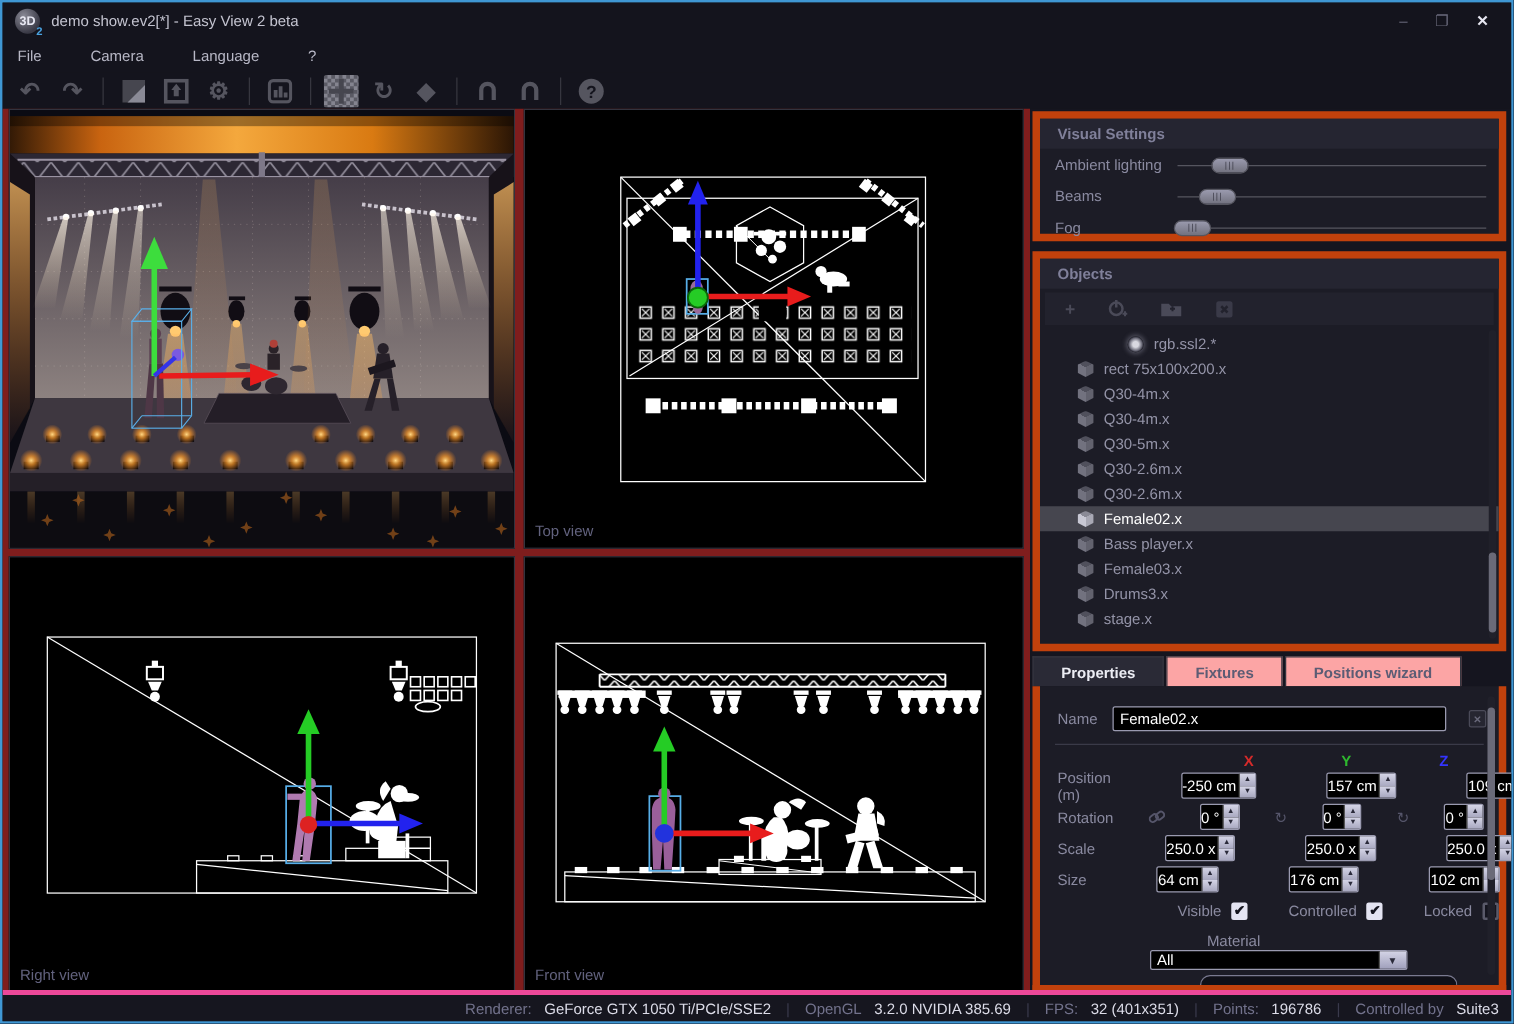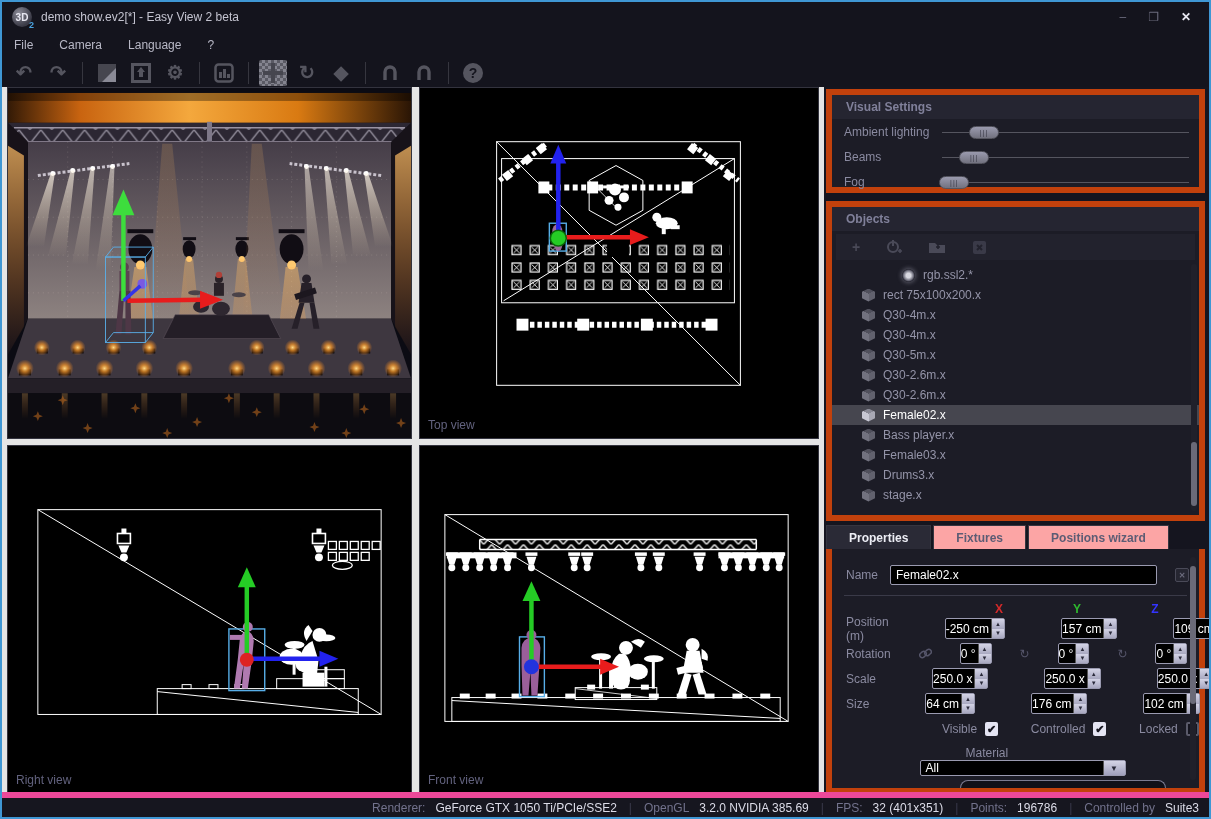--- a/index.html
+++ b/index.html
@@ -15,39 +15,39 @@
           color:#e8e8f2; font-size:10px; font-weight:bold; display:flex; align-items:center; justify-content:center;
           margin-right:9px; position:relative; }
   .logo .sub { position:absolute; right:-2px; bottom:-3px; color:#4aa3e0; font-size:9px; font-weight:bold; }
   .title-text { font-size:12px; color:#c4c4d0; }
   .win-controls { margin-left:auto; display:flex; gap:22px; align-items:center; padding-right:8px; }
   .win-btn { font-size:12px; color:#6a6a7c; cursor:default; line-height:1; }
   .win-btn.close { color:#e8e8f2; font-weight:bold; }
 
   
   .menubar { position:absolute; left:0; top:30px; right:0; height:26px; display:flex; align-items:center;
-             padding-left:12px; gap:26px; background:#14141d; }
+             padding-left:12px; gap:39px; background:#14141d; }
   .menu-item { font-size:12px; color:#b8b8c6; cursor:default; }
 
   
   .toolbar { position:absolute; left:0; top:56px; right:0; height:29px; display:flex; align-items:center;
              padding-left:8px; gap:6px; background:#14141d; }
   .tool { width:28px; height:26px; display:flex; align-items:center; justify-content:center;
           color:#55555f; font-size:19px; font-weight:bold; border-radius:2px; }
   .tool svg { display:block; }
   .tsep { width:1px; height:22px; background:#36363f; margin:0 4px; }
   .tool.active { background:repeating-conic-gradient(#84848f 0% 25%, #5a5a64 0% 50%) 0 0 / 6px 6px; }
   .plus-glyph { position:relative; width:20px; height:20px; }
   .plus-glyph::before { content:""; position:absolute; left:0; right:0; top:8px; height:4px; background:#46464f; }
   .plus-glyph::after  { content:""; position:absolute; top:0; bottom:0; left:8px; width:4px; background:#46464f; }
   .help-circle { width:20px; height:20px; border-radius:50%; background:#55555f; color:#14141d;
                  font-size:14px; font-weight:bold; display:flex; align-items:center; justify-content:center; }
 
   
-  .main { position:absolute; left:0; top:85px; width:822px; height:707px; background:#e5e5e5; }
+  .main { position:absolute; left:0; top:85px; width:822px; height:707px; background:#7f1d1d; }
   .viewport { position:absolute; background:#000; border:1px solid #33333e; }
   .vp-label { position:absolute; left:8px; bottom:6px; font-size:12px; color:#62627e; pointer-events:none; }
   #vp3d   { left:5px;   top:0;     width:405px; height:352px; }
   #vptop  { left:417px; top:0;     width:400px; height:352px; }
   #vpright{ left:5px;   top:358px; width:405px; height:349px; }
   #vpfront{ left:417px; top:358px; width:400px; height:349px; }
   .viewport svg { display:block; width:100%; height:100%; }
 
   
   .sidepanel { position:absolute; left:822px; top:85px; width:385px; height:707px; background:#15151f; }
@@ -122,21 +122,21 @@
               display:flex; align-items:center; }
   .dd-value { flex:1; color:#fff; font-size:12px; padding-left:5px; }
   .dd-btn { width:22px; height:100%; background:linear-gradient(#d4d4e6,#a0a0bc); color:#2a2a3a; font-size:8px;
             display:flex; align-items:center; justify-content:center; border-left:1px solid #555; }
   .partial-field { margin:6px 0 0 128px; width:206px; height:8px; border:1px solid #7a7a90; border-bottom:none;
                    border-radius:8px 8px 0 0; background:#101018; }
   .props-scroll { position:absolute; right:3px; top:8px; bottom:8px; width:6px; background:#20202a; border-radius:3px; }
   .props-scroll .thumb { position:absolute; left:0; right:0; top:4%; height:62%; background:#6a6a78; border-radius:3px; }
 
   
-  .statusbar { position:absolute; left:0; right:0; bottom:0; height:25px; background:#16161f; border-top:6px solid #ec4899;
+  .statusbar { position:absolute; left:0; right:0; bottom:0; height:25px; background:#16161f; border-top:4px solid #ec4899;
                display:flex; align-items:center; justify-content:flex-end; gap:10px; padding-right:10px; font-size:12px; }
   .sb-label { color:#72728c; }
   .sb-val { color:#dcdce8; }
   .sb-sep { color:#3a3a4c; padding:0 2px; }
 </style>
 </head>
 <body>
 
 <div class="window">
 

